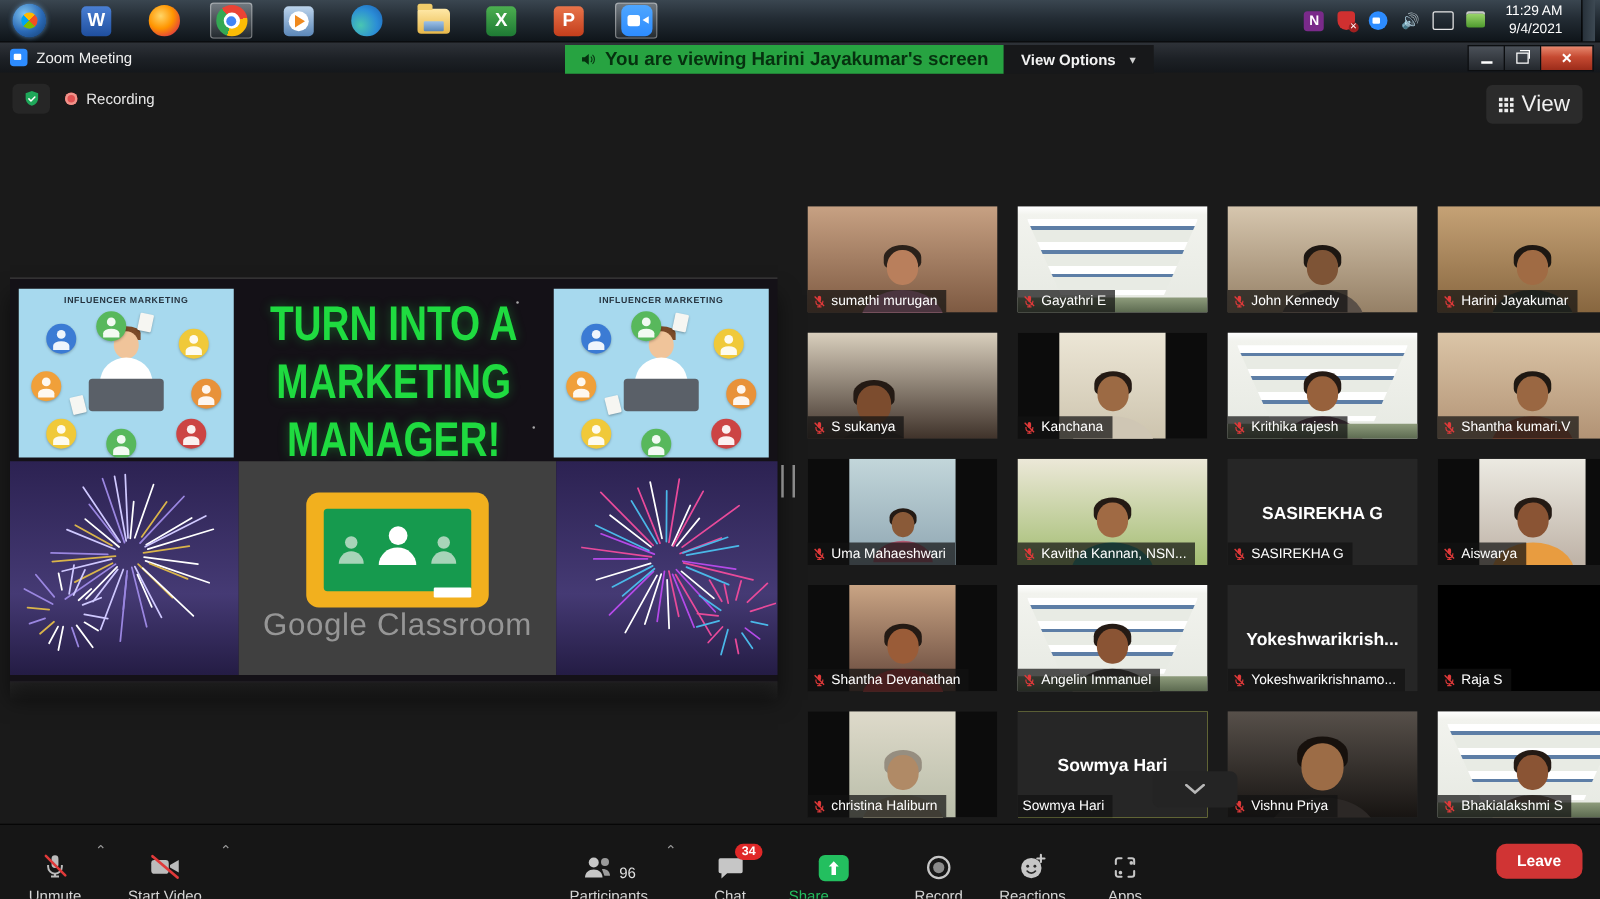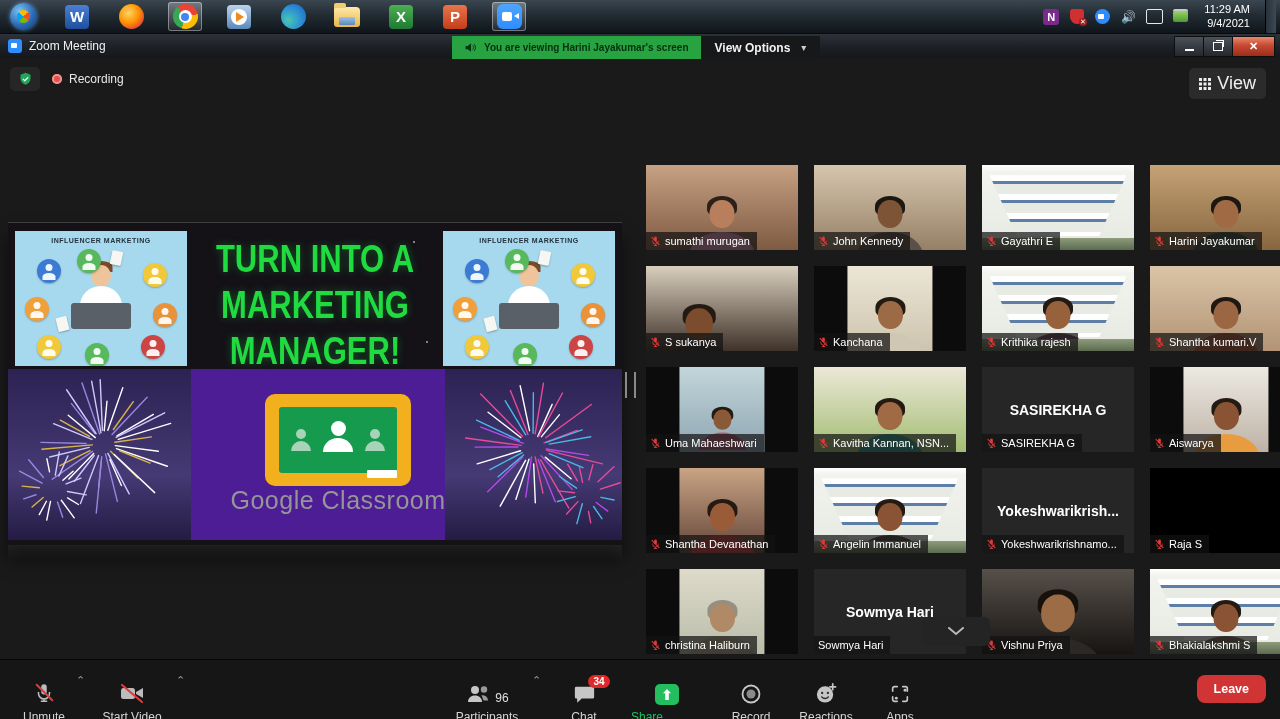--- a/index.html
+++ b/index.html
@@ -72,21 +72,21 @@
     background:linear-gradient(180deg,#4b5159,#24282d);border:1px solid #0c0e10;color:#fff;}
   .win-btn + .win-btn{border-left:none;}
   .min-glyph{width:9px;height:2px;background:#fff;margin-top:7px;}
   .res-glyph{width:8px;height:7px;border:1px solid #fff;position:relative;background:transparent;}
   .res-glyph::before{content:"";position:absolute;left:2px;top:-3px;width:7px;height:6px;border:1px solid #fff;border-bottom:none;border-left:none;}
   .close-btn{width:41px;background:linear-gradient(180deg,#e88a70,#c64a32 45%,#9c2c1a);font-size:11px;font-weight:bold;}
 
   
   .banner{position:absolute;left:452px;top:36px;height:23px;display:flex;z-index:58;}
   .banner-green{background:var(--banner-green);display:flex;align-items:center;gap:7px;padding:0 12px;}
-  .banner-text{color:#06310f;font-size:10px;font-weight:bold;white-space:nowrap;}
+  .banner-text{color:#06310f;font-size:15px;font-weight:bold;white-space:nowrap;}
   .banner-opts{background:#17181a;display:flex;align-items:center;gap:11px;padding:0 14px;cursor:pointer;}
   .banner-opts-text{color:#f2f2f2;font-size:12px;font-weight:bold;}
   .chev{color:#cfcfcf;font-size:10px;}
 
   
   .meeting{position:absolute;top:58px;left:0;right:0;bottom:59px;background:#1a1a1a;}
   .recbar{position:absolute;left:10px;top:9px;display:flex;align-items:center;gap:12px;}
   .shield-box{width:30px;height:24px;background:#262626;border-radius:5px;display:flex;align-items:center;justify-content:center;cursor:pointer;}
   .rec-group{display:flex;align-items:center;gap:7px;cursor:pointer;}
   .rec-dot{width:10px;height:10px;border-radius:50%;background:#e05252;box-shadow:inset 0 0 0 2px #f0938a;}
@@ -107,22 +107,22 @@
   .inf-laptop{position:absolute;left:50%;top:72px;transform:translateX(-50%);width:60px;height:26px;border-radius:3px;background:#5a6068;}
   .orbit{position:absolute;width:24px;height:24px;border-radius:50%;box-shadow:0 1px 2px rgba(0,0,0,.25);}
   .orbit::before{content:"";position:absolute;left:50%;top:5px;transform:translateX(-50%);width:7px;height:7px;border-radius:50%;background:rgba(255,255,255,.92);}
   .orbit::after{content:"";position:absolute;left:50%;bottom:3px;transform:translateX(-50%);width:13px;height:7px;border-radius:50% 50% 0 0;background:rgba(255,255,255,.92);}
   .doc{position:absolute;width:11px;height:14px;background:#f6f6f2;border-radius:1px;box-shadow:0 1px 2px rgba(0,0,0,.3);}
   .headline{position:absolute;left:186px;width:242px;top:14px;text-align:center;white-space:pre-line;
     color:var(--headline-green);font-weight:900;font-size:33px;line-height:1.18;letter-spacing:0px;
     transform:scaleY(1.18) scaleX(.94);transform-origin:top center;text-shadow:0 0 8px rgba(32,220,70,.35);}
   .fw-panel{position:absolute;top:146px;height:171px;background:linear-gradient(180deg,#2c2252 0%,#453a74 62%,#241c44 100%);}
   .fw-left{left:0;width:183px;} .fw-right{left:437px;width:177px;}
-  .classroom{position:absolute;left:183px;top:146px;width:254px;height:171px;background:#4c1d95;
-    display:flex;flex-direction:column;align-items:center;justify-content:center;gap:0;padding-left:20px;}
+  .classroom{position:absolute;left:183px;top:146px;width:254px;height:171px;background:#404040;
+    display:flex;flex-direction:column;align-items:center;justify-content:center;gap:0;}
   .gc-logo{width:146px;height:92px;background:var(--classroom-yellow);border-radius:10px;position:relative;
     display:flex;align-items:center;justify-content:center;}
   .gc-board{width:118px;height:66px;background:var(--classroom-green);border-radius:3px;position:relative;overflow:hidden;}
   .gc-p{position:absolute;}
   .gc-head{width:15px;height:15px;border-radius:50%;background:#fff;margin:0 auto;}
   .gc-body{width:30px;height:14px;border-radius:50% 50% 0 0/100% 100% 0 0;background:#fff;margin-top:2px;}
   .gc-side .gc-head{width:10px;height:10px;background:#a7d4b8;}
   .gc-side .gc-body{width:20px;height:10px;background:#a7d4b8;}
   .gc-tray{position:absolute;right:14px;bottom:8px;width:30px;height:8px;background:#fff;border-radius:1px;}
   .gc-text{color:#969696;font-size:25px;letter-spacing:.5px;}
@@ -484,49 +484,49 @@
       <svg class="mic" width="11" height="12" viewBox="0 0 16 16">
         <rect x="6" y="1.5" width="4" height="7" rx="2" fill="#e03a3a"></rect>
         <path d="M4 7.5v1a4 4 0 0 0 8 0v-1" fill="none" stroke="#e03a3a" stroke-width="1.3"></path>
         <path d="M8 12.5v2M5.5 14.5h5" stroke="#e03a3a" stroke-width="1.3"></path>
         <path d="M2.5 2.5l11 11" stroke="#e03a3a" stroke-width="1.6"></path>
       </svg>
       <span class="label-text">sumathi murugan</span>
     </div>
   </div>
       <div class="tile">
+    <div class="vid v-building"></div>
+
+    <div class="name-label">
+      <svg class="mic" width="11" height="12" viewBox="0 0 16 16">
+        <rect x="6" y="1.5" width="4" height="7" rx="2" fill="#e03a3a"></rect>
+        <path d="M4 7.5v1a4 4 0 0 0 8 0v-1" fill="none" stroke="#e03a3a" stroke-width="1.3"></path>
+        <path d="M8 12.5v2M5.5 14.5h5" stroke="#e03a3a" stroke-width="1.3"></path>
+        <path d="M2.5 2.5l11 11" stroke="#e03a3a" stroke-width="1.6"></path>
+      </svg>
+      <span class="label-text">Gayathri E</span>
+    </div>
+  </div>
+      <div class="tile">
     <div class="vid" style="background: linear-gradient(rgb(214, 198, 174), rgb(149, 128, 102));">
           <div class="person">
             <div class="p-hair" style="background:#1d1712"></div>
                      <div class="p-head" style="background:#7e5436"></div>
                      <div class="p-body" style="background:#5a5048"></div>
           </div>
         </div>
 
     <div class="name-label">
       <svg class="mic" width="11" height="12" viewBox="0 0 16 16">
         <rect x="6" y="1.5" width="4" height="7" rx="2" fill="#e03a3a"></rect>
         <path d="M4 7.5v1a4 4 0 0 0 8 0v-1" fill="none" stroke="#e03a3a" stroke-width="1.3"></path>
         <path d="M8 12.5v2M5.5 14.5h5" stroke="#e03a3a" stroke-width="1.3"></path>
         <path d="M2.5 2.5l11 11" stroke="#e03a3a" stroke-width="1.6"></path>
       </svg>
       <span class="label-text">John Kennedy</span>
-    </div>
-  </div>
-      <div class="tile">
-    <div class="vid v-building"></div>
-
-    <div class="name-label">
-      <svg class="mic" width="11" height="12" viewBox="0 0 16 16">
-        <rect x="6" y="1.5" width="4" height="7" rx="2" fill="#e03a3a"></rect>
-        <path d="M4 7.5v1a4 4 0 0 0 8 0v-1" fill="none" stroke="#e03a3a" stroke-width="1.3"></path>
-        <path d="M8 12.5v2M5.5 14.5h5" stroke="#e03a3a" stroke-width="1.3"></path>
-        <path d="M2.5 2.5l11 11" stroke="#e03a3a" stroke-width="1.6"></path>
-      </svg>
-      <span class="label-text">Gayathri E</span>
     </div>
   </div>
       <div class="tile">
     <div class="vid" style="background: linear-gradient(rgb(197, 162, 118), rgb(135, 102, 63));">
           <div class="person">
             <div class="p-hair" style="background:#1d1712"></div>
                      <div class="p-head" style="background:#a06b44"></div>
                      <div class="p-body" style="background:#3f4a3c"></div>
           </div>
         </div>

